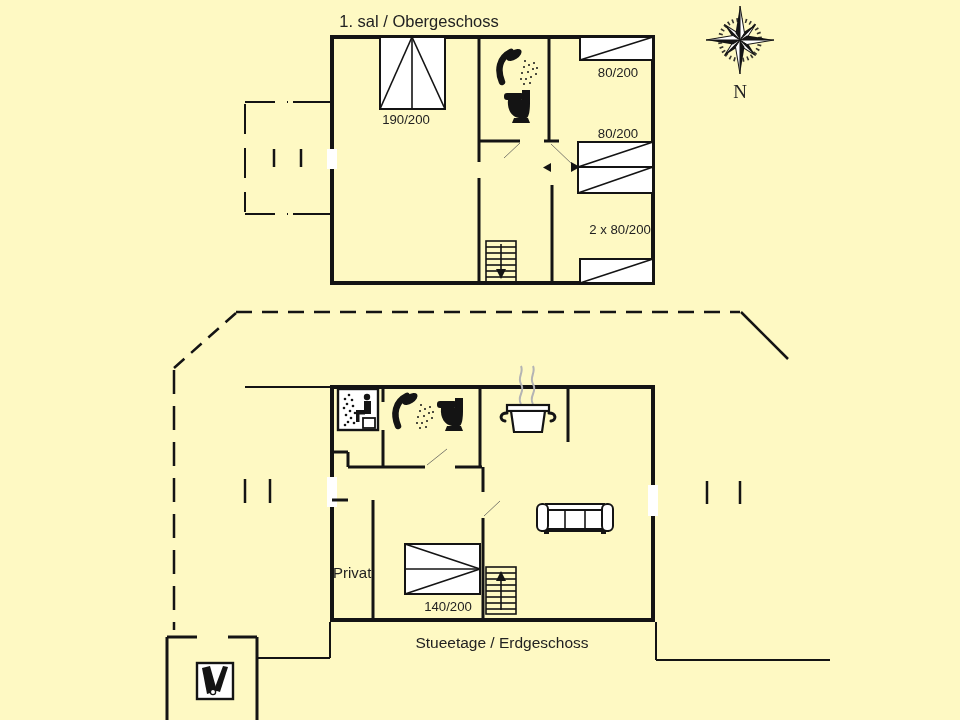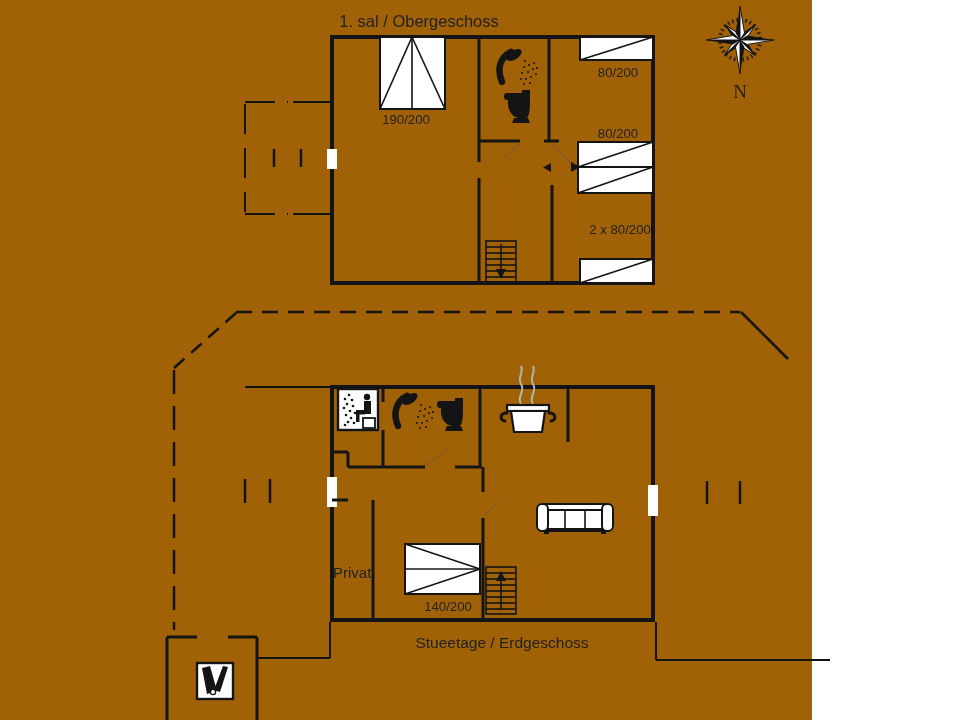--- a/index.html
+++ b/index.html
@@ -1,16 +1,16 @@
 <!DOCTYPE html>
 <html><head>
 <meta charset="utf-8">
 <style>
   html,body{margin:0;padding:0;background:#ffffff;width:960px;height:720px;overflow:hidden;}
-  .plan-wrap{position:relative;width:812px;height:720px;background:#a16207;}
+  .plan-wrap{position:relative;width:960px;height:720px;background:#fef9c3;}
   svg{display:block;}
   text{font-family:"Liberation Sans", sans-serif;fill:#222222;}
   .title-txt{font-size:16.5px;}
   .lbl-txt{font-size:13.2px;}
   .privat-txt{font-size:15px;}
   .north-txt{font-family:"Liberation Serif", serif;font-size:19px;}
   .wall{stroke:#141414;stroke-width:4;fill:none;}
   .iwall{stroke:#141414;stroke-width:3;fill:none;}
   .thin{stroke:#141414;stroke-width:2;fill:none;}
   .furn{stroke:#141414;stroke-width:2;fill:#ffffff;}

